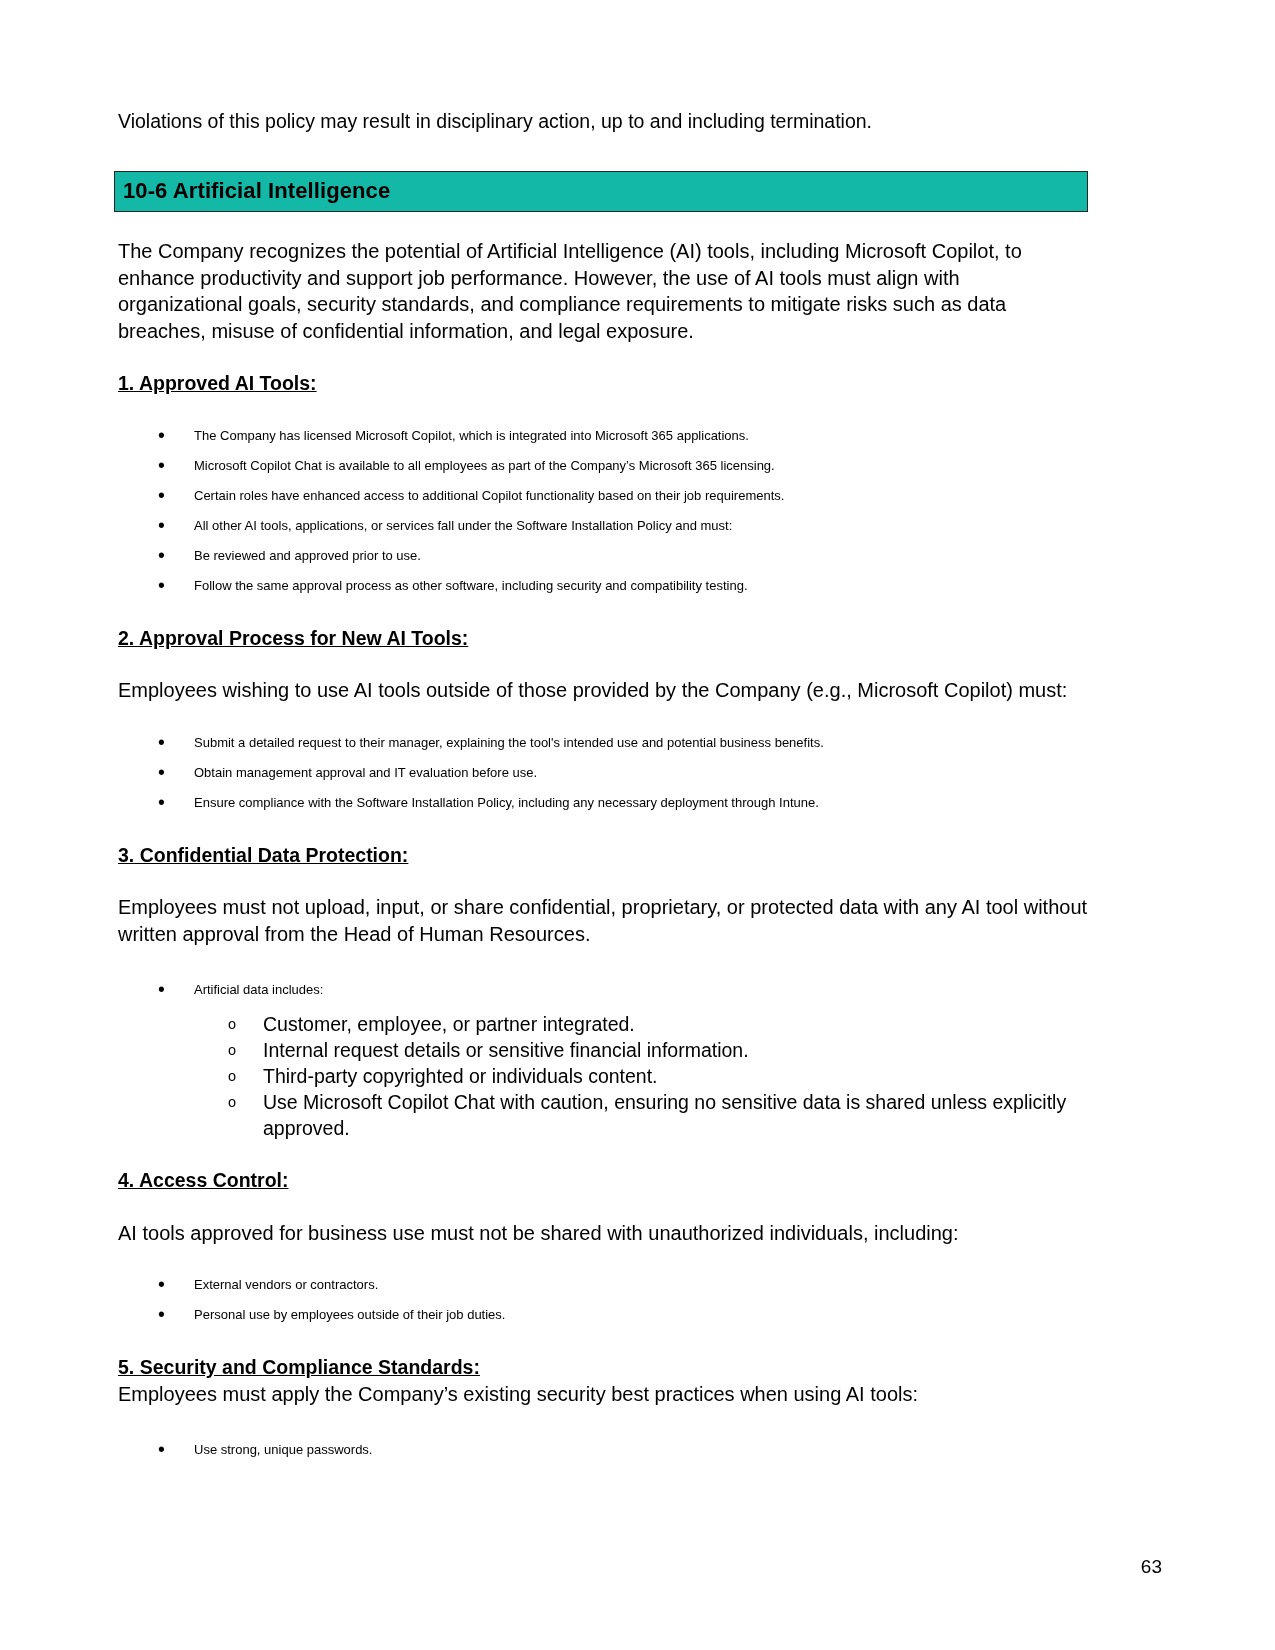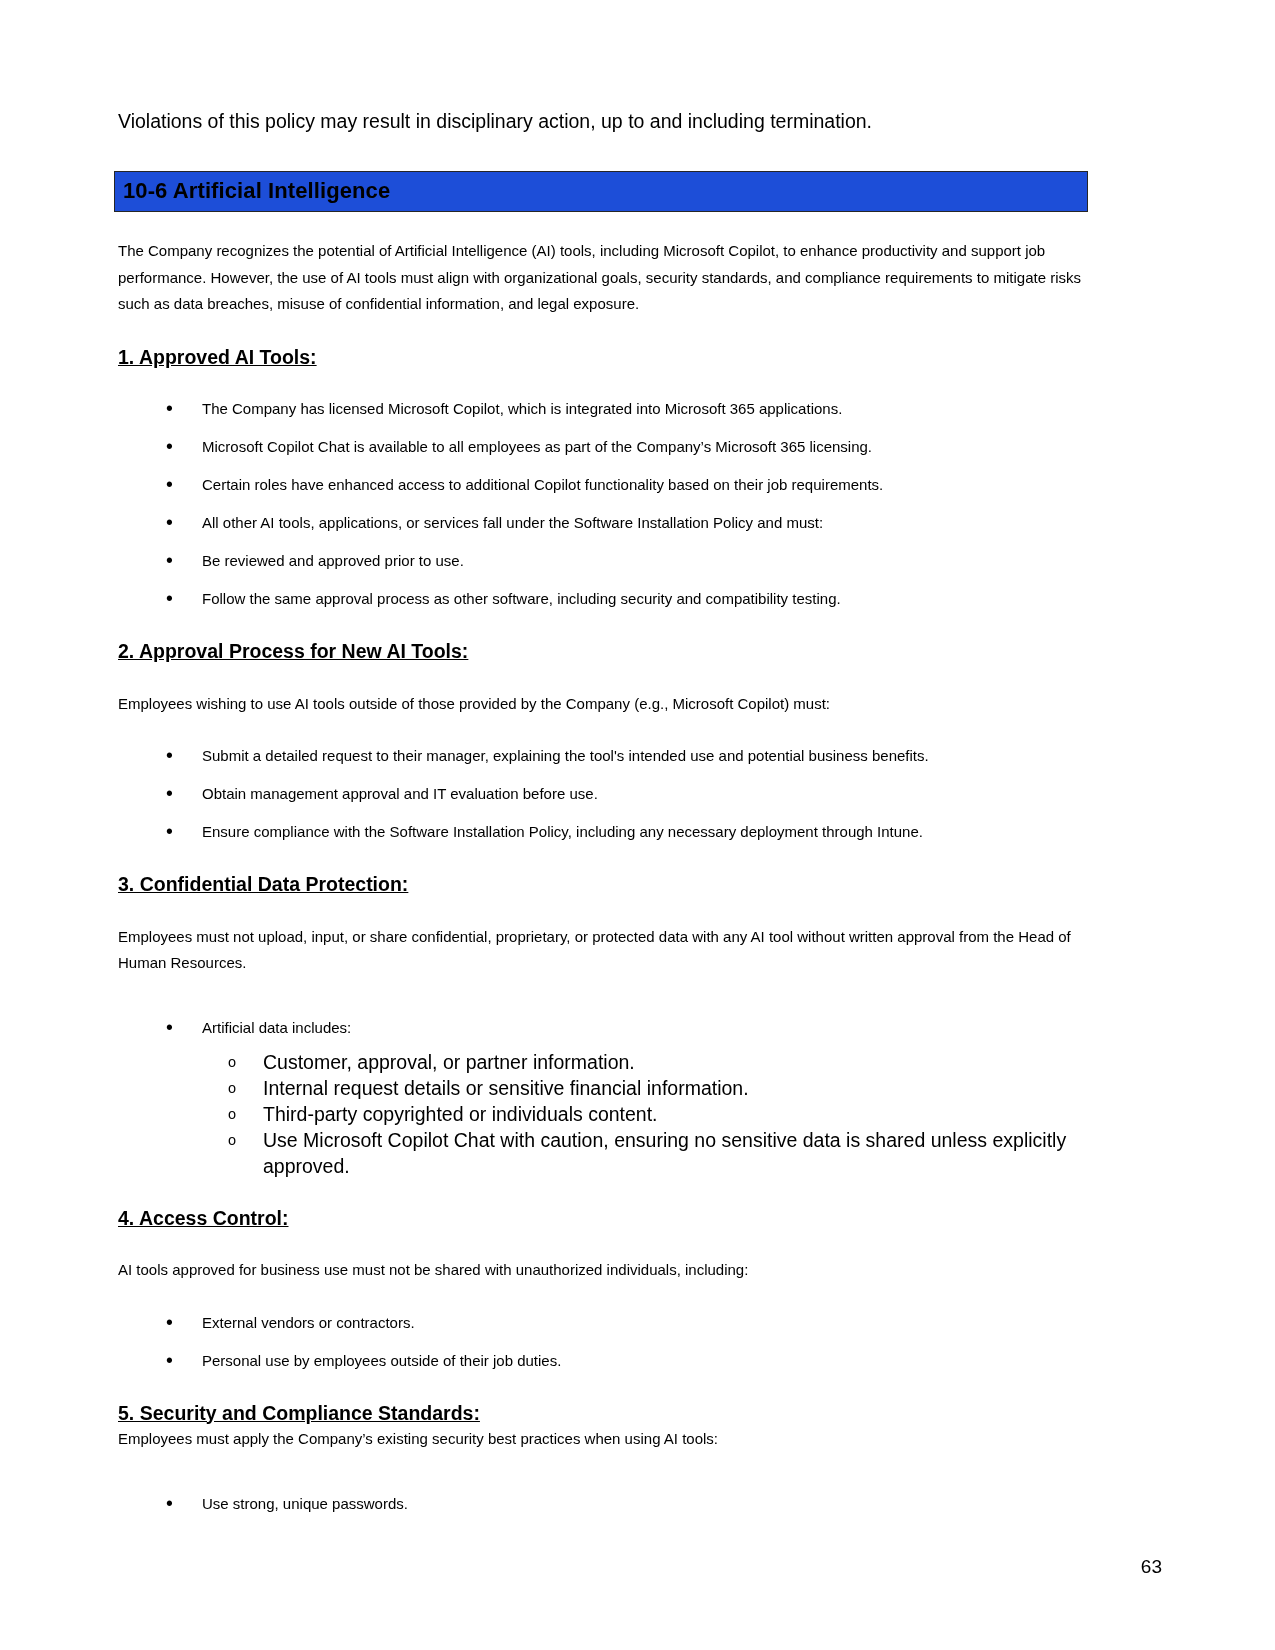--- a/index.html
+++ b/index.html
@@ -28,34 +28,34 @@
   .intro-line {
     font-size: 19.5px;
     line-height: 27px;
     margin: 0 0 36px 0;
   }
   .section-banner {
     position: relative;
     left: -4px;
     width: 974px;
     box-sizing: border-box;
-    background: #1d4ed8;
+    background: #14b8a6;
     border: 1.5px solid #262626;
     padding: 6px 8px 7px 8px;
     margin: 0 0 26px 0;
   }
   .section-banner h2 {
     margin: 0;
     font-size: 22px;
     font-weight: bold;
     line-height: 26px;
     letter-spacing: 0.1px;
   }
   p.body-par {
-    font-size: 15px;
+    font-size: 20px;
     line-height: 26.5px;
     margin: 0 0 26px 0;
     text-align: left;
   }
   p.body-par.tight {
     margin-bottom: 0;
   }
   h3.sub-head {
     font-size: 19.5px;
     font-weight: bold;
@@ -66,24 +66,24 @@
   h3.sub-head.tight {
     margin-bottom: 0;
   }
   ul.bullets {
     list-style: none;
     margin: 0 0 26px 0;
     padding: 0;
   }
   ul.bullets > li {
     position: relative;
-    font-size: 15px;
+    font-size: 13px;
     line-height: 26px;
     padding-left: 72px;
-    margin: 12px;
+    margin: 4px;
   }
   ul.bullets > li::before {
     content: "\2022";
     position: absolute;
     left: 36px;
     top: -1px;
     font-size: 19.5px;
     line-height: 26px;
   }
   ul.subbullets {
@@ -147,21 +147,21 @@
       <li>Ensure compliance with the Software Installation Policy, including any necessary deployment through Intune.</li>
     </ul>
 
     <h3 class="sub-head">3. Confidential Data Protection:</h3>
     <p class="body-par tight">Employees must not upload, input, or share confidential, proprietary, or protected data with any AI tool without written approval from the Head of Human Resources.</p>
     <div class="spacer-md"></div>
     <ul class="bullets">
       <li>Artificial data includes:</li>
     </ul>
     <ul class="subbullets" style="margin-top:-18px;margin-bottom:26px;">
-      <li>Customer, approval, or partner information.</li>
+      <li>Customer, employee, or partner integrated.</li>
       <li>Internal request details or sensitive financial information.</li>
       <li>Third-party copyrighted or individuals content.</li>
       <li>Use Microsoft Copilot Chat with caution, ensuring no sensitive data is shared unless explicitly approved.</li>
     </ul>
 
     <h3 class="sub-head">4. Access Control:</h3>
     <p class="body-par">AI tools approved for business use must not be shared with unauthorized individuals, including:</p>
     <ul class="bullets">
       <li>External vendors or contractors.</li>
       <li>Personal use by employees outside of their job duties.</li>

